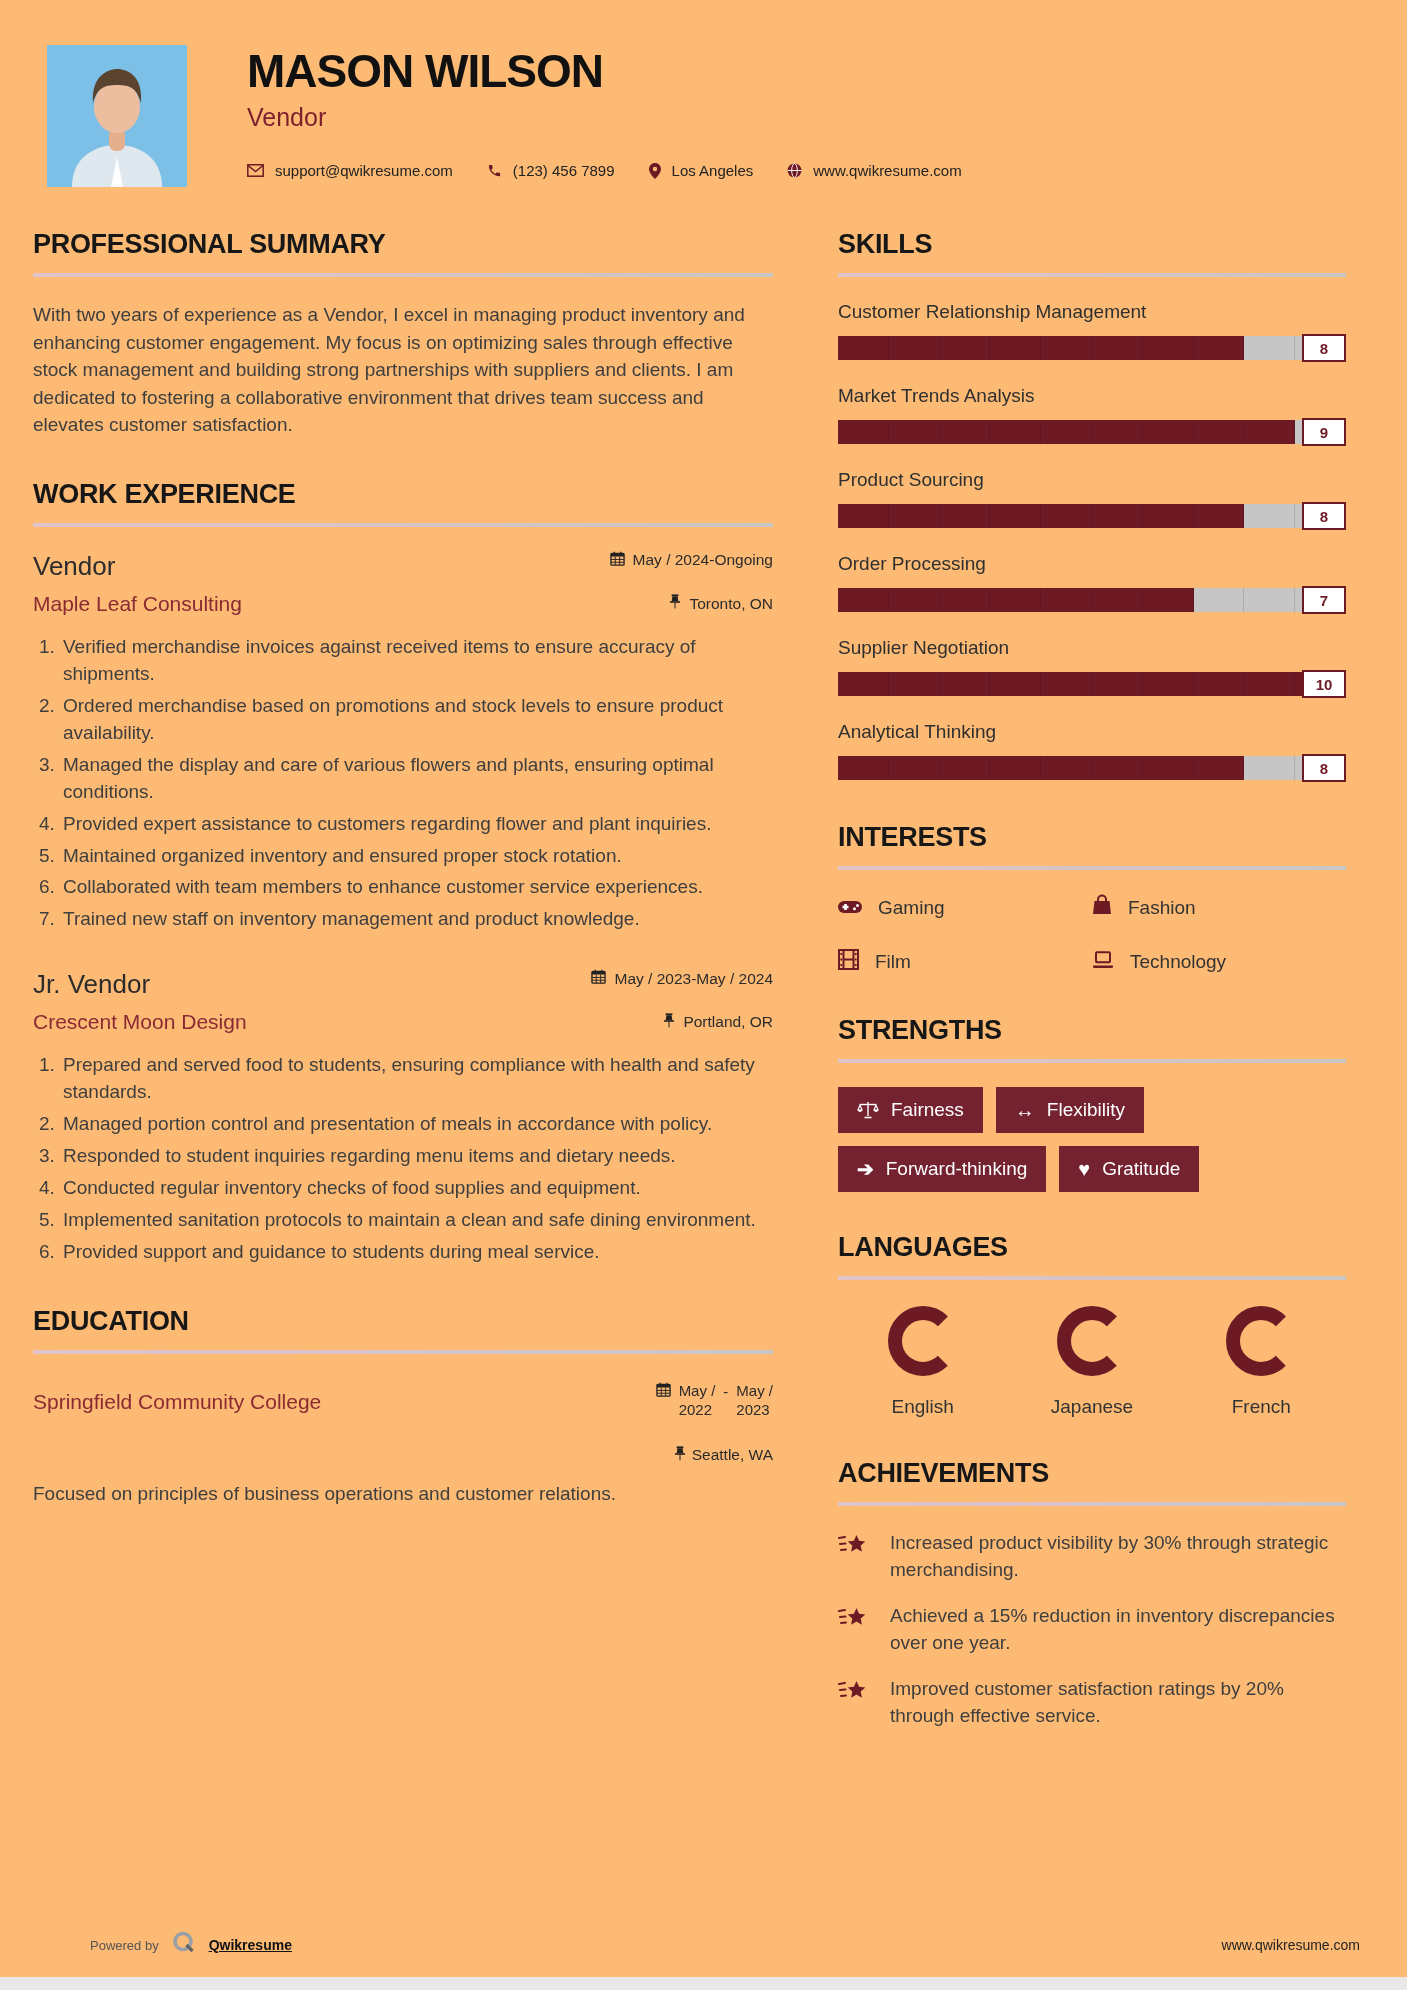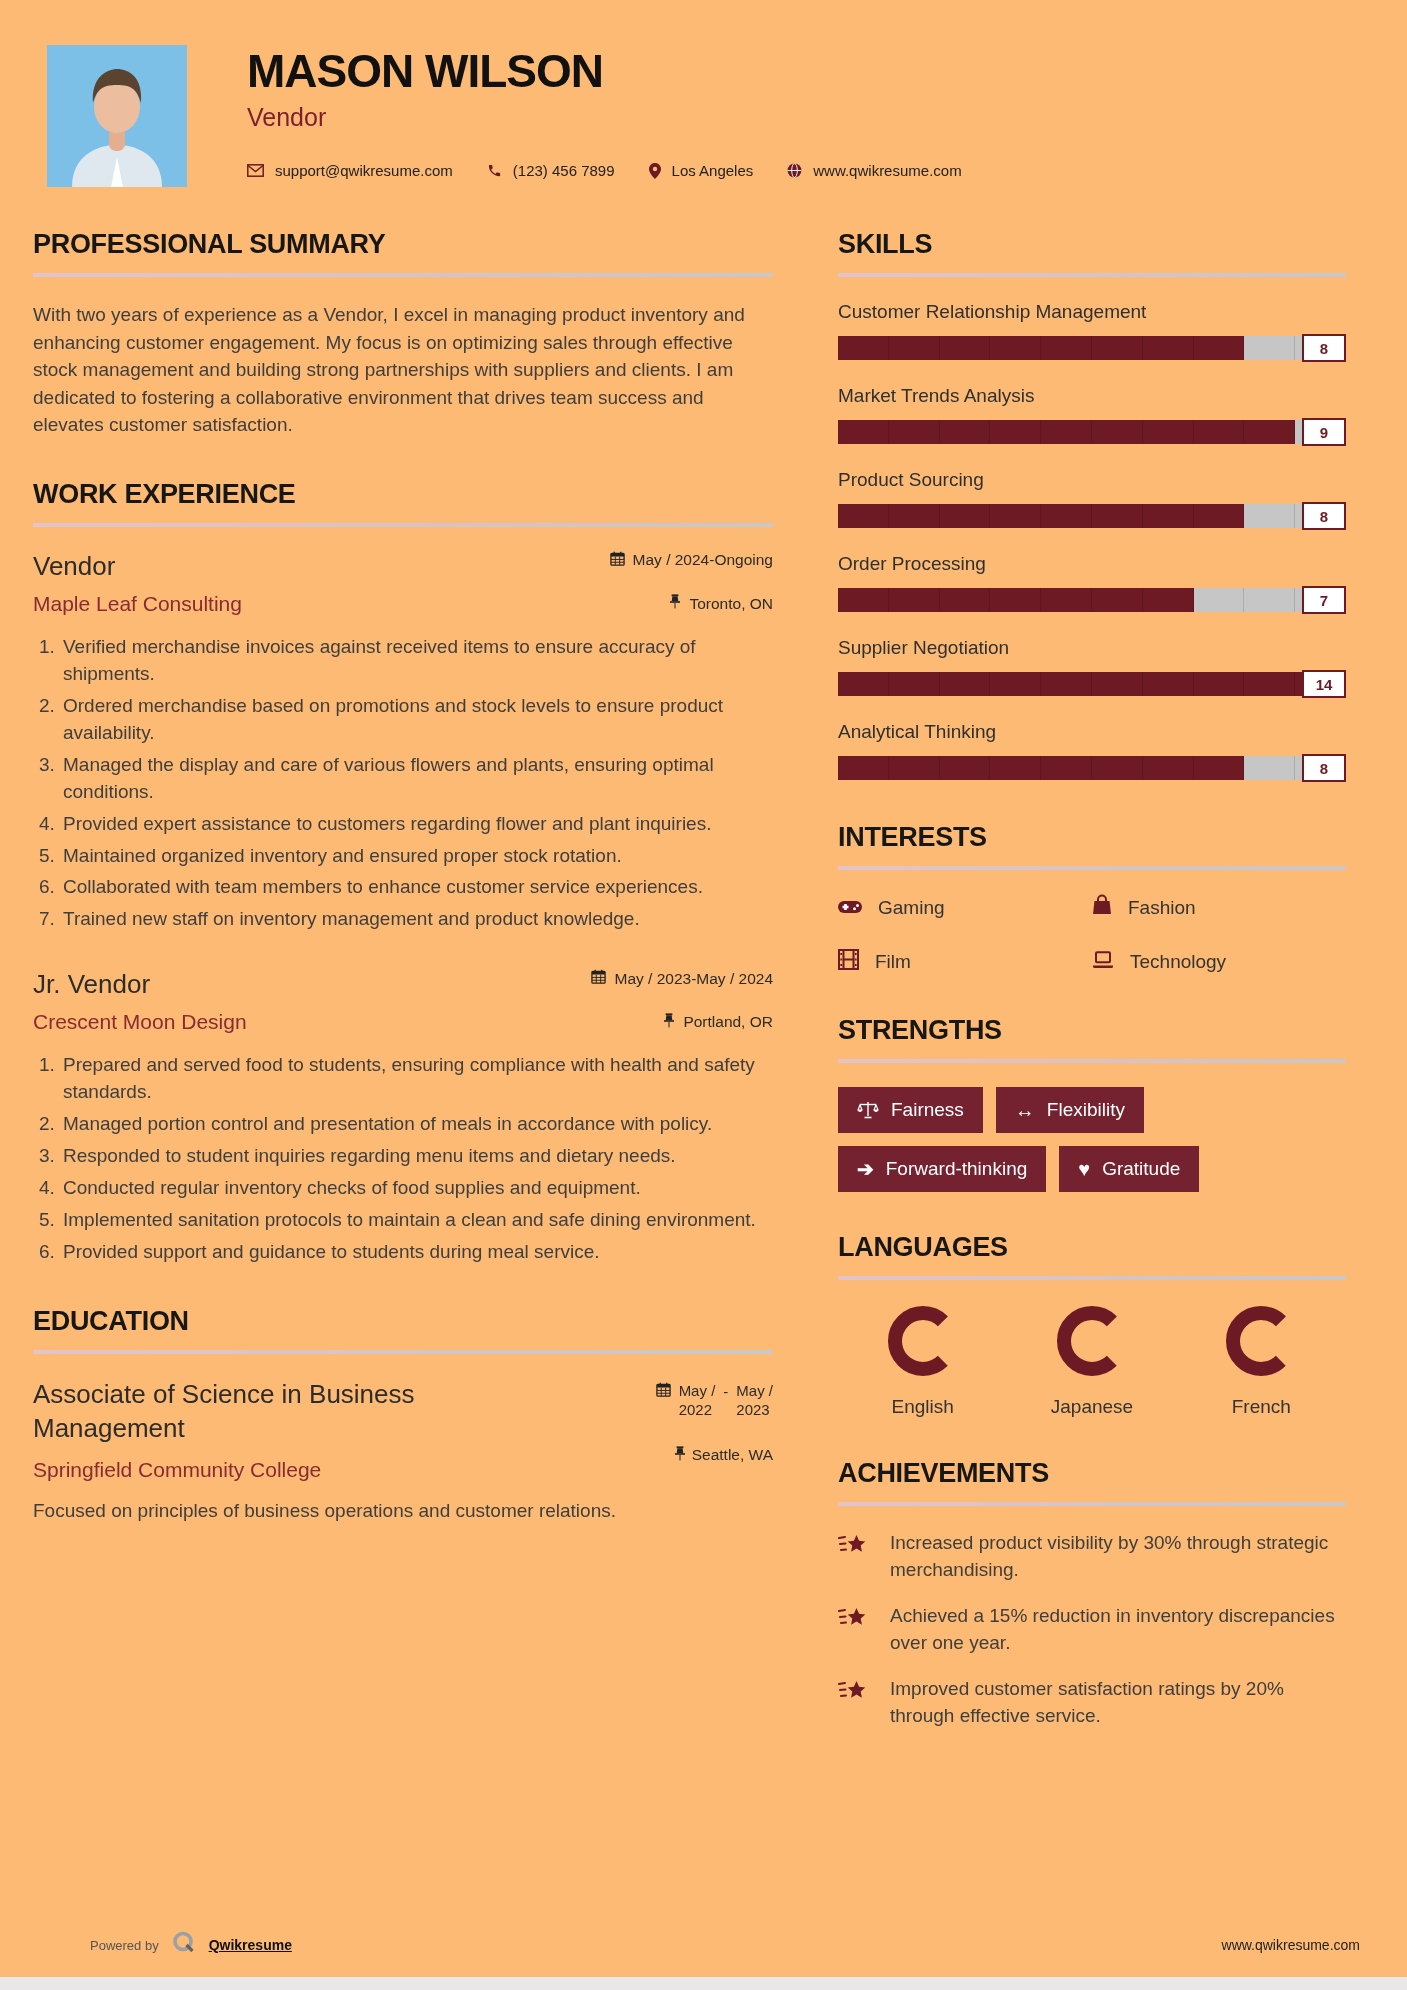--- a/index.html
+++ b/index.html
@@ -250,21 +250,20 @@
             <li>Provided support and guidance to students during meal service.</li>
           </ol>
         </div>
       </div>
 
       <div class="section">
         <div class="sec-head">EDUCATION</div>
         <div class="sec-rule"></div>
         <div class="edu-head">
           <div class="edu-left">
-            <div class="degree">Associate of Science in Business Management</div>
             <div class="school">Springfield Community College</div>
           </div>
           <div class="edu-right">
             <div class="edu-dates">
               <span>
                 <svg width="15" height="15" viewBox="0 0 16 16">
                     <rect x="1" y="2.5" width="14" height="12.5" rx="1" fill="none" stroke="#222" stroke-width="1.4"></rect>
                     <rect x="1" y="2.5" width="14" height="3.4" fill="#222"></rect>
                     <line x1="4.5" y1="0.8" x2="4.5" y2="3.6" stroke="#222" stroke-width="1.4"></line>
                     <line x1="11.5" y1="0.8" x2="11.5" y2="3.6" stroke="#222" stroke-width="1.4"></line>
@@ -343,21 +342,21 @@
               </div>
             <div class="skill-badge">7</div>
           </div>
         </div>
         <div class="skill">
           <div class="skill-label">Supplier Negotiation</div>
           <div class="skill-barwrap">
             <div class="skill-bar">
                 <div class="skill-fill" style="width: 100%;"></div>
               </div>
-            <div class="skill-badge">14</div>
+            <div class="skill-badge">10</div>
           </div>
         </div>
         <div class="skill">
           <div class="skill-label">Analytical Thinking</div>
           <div class="skill-barwrap">
             <div class="skill-bar">
                 <div class="skill-fill" style="width: 80%;"></div>
               </div>
             <div class="skill-badge">8</div>
           </div>

